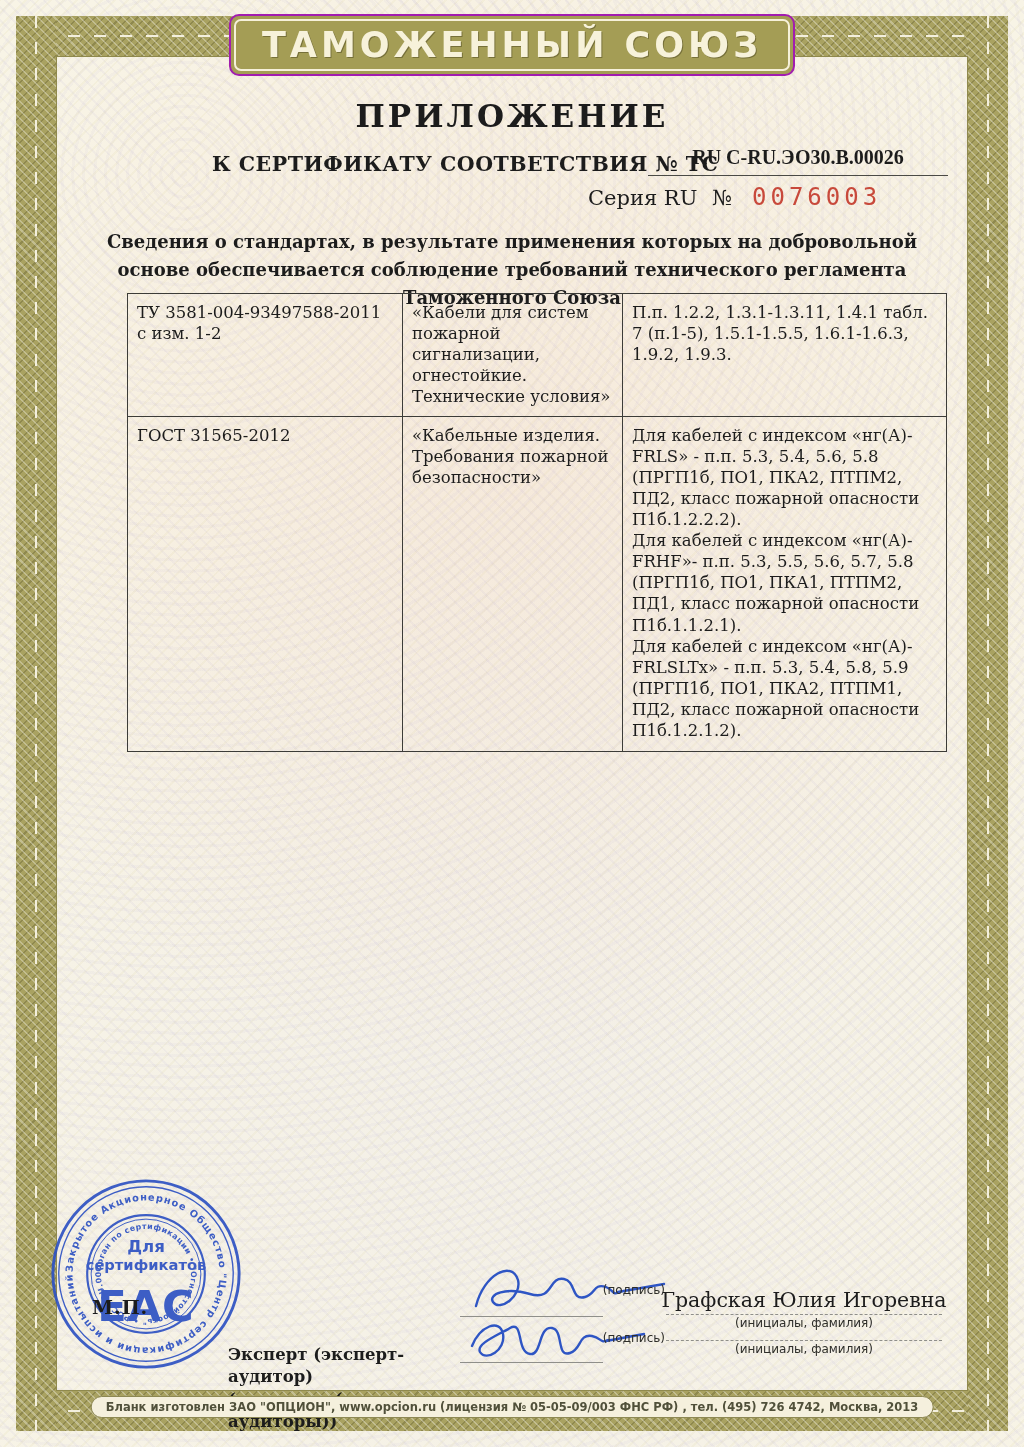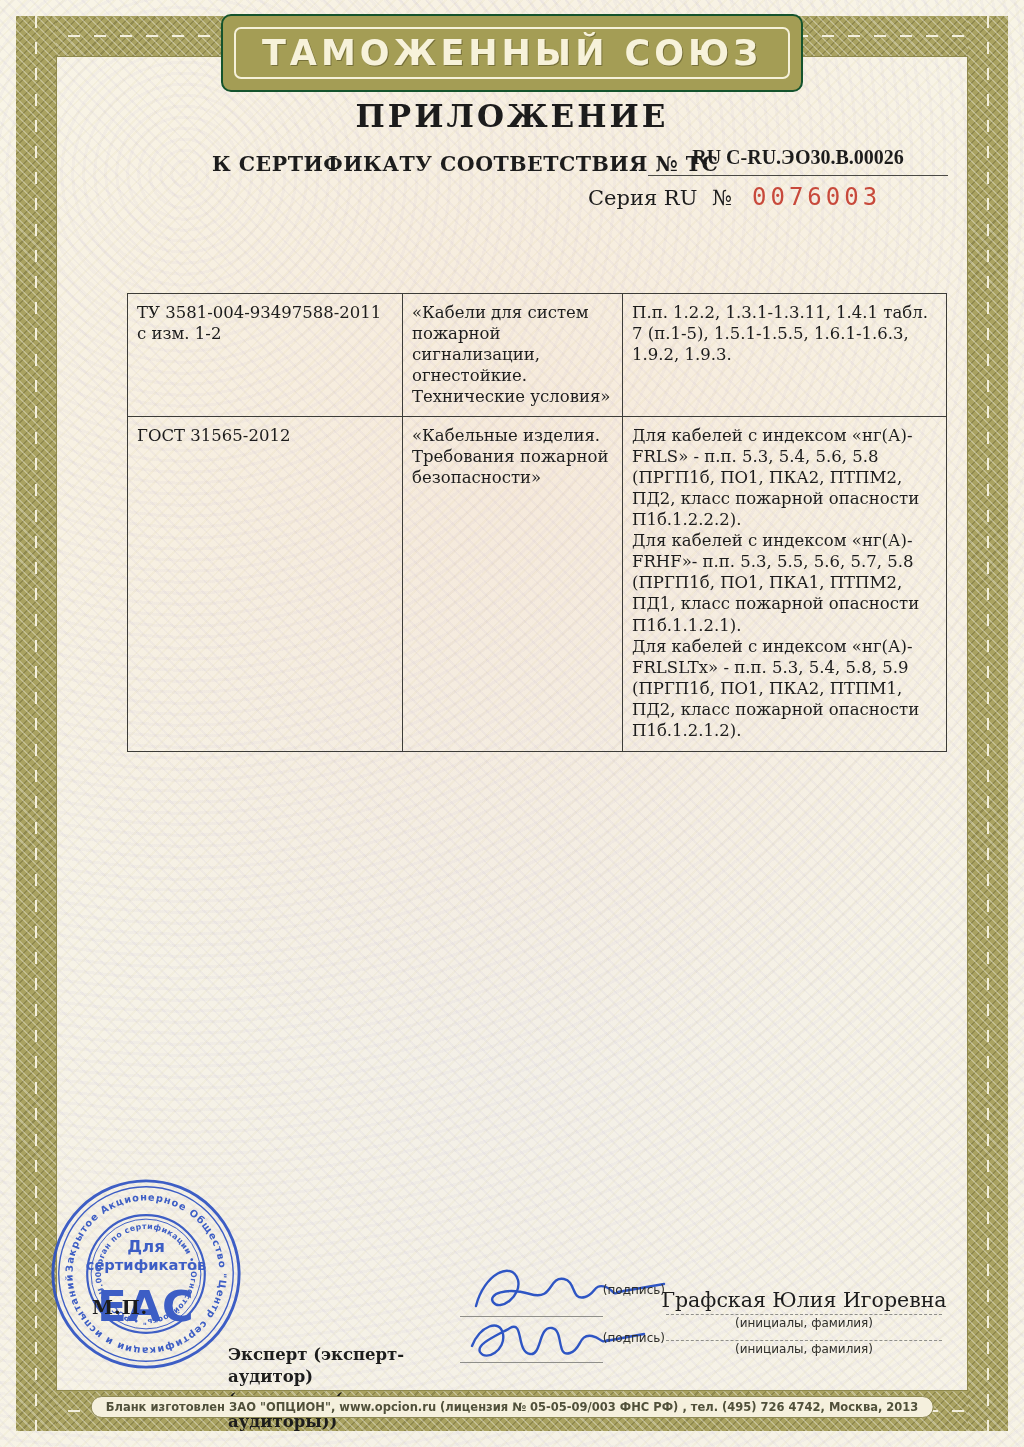--- a/index.html
+++ b/index.html
@@ -28,21 +28,21 @@
   .band.v{top:16px; bottom:16px; width:40px;}
   .band.h::after{content:""; position:absolute; left:0; right:0; top:19px; height:2px;
       background:repeating-linear-gradient(90deg,#f3efdd 0 12px, transparent 12px 26px);}
   .band.v::after{content:""; position:absolute; top:0; bottom:0; left:19px; width:2px;
       background:repeating-linear-gradient(180deg,#f3efdd 0 12px, transparent 12px 26px);}
   .frame-line{position:absolute; left:56px; top:56px; right:56px; bottom:56px;
       border:1.5px solid #8f894d; pointer-events:none;}
   
   .banner{
     position:absolute; top:14px; left:50%; transform:translateX(-50%);
-    background:#a49d55; border:2px solid #14532d; border-radius:10px; padding:11px; z-index:5;
+    background:#a49d55; border:2px solid #a21caf; border-radius:10px; padding:3px; z-index:5;
   }
   .banner-inner{
     border:2.5px solid #f6f1da; border-radius:7px; padding:4px 26px;
   }
   .banner-text{
     font-family:"DejaVu Sans", sans-serif; font-weight:bold; font-size:35px;
     letter-spacing:4px; color:#f7f2da; text-shadow:1px 1px 0 rgba(80,75,35,0.55);
     white-space:nowrap;
   }
   
@@ -108,20 +108,21 @@
 
   <div class="abs title">ПРИЛОЖЕНИЕ</div>
   <div class="abs subtitle">К СЕРТИФИКАТУ СООТВЕТСТВИЯ  № ТС</div>
   <div class="abs certnum-wrap">
     <span class="certnum">RU C-RU.ЭО30.В.00026</span>
   </div>
   <div class="abs seria">Серия RU</div>
   <div class="abs numsign">№</div>
   <div class="abs blanknum">0076003</div>
 
+  <div class="abs intro">Сведения о стандартах, в результате применения которых на добровольной основе обеспечивается соблюдение требований технического регламента Таможенного Союза</div>
 
   <table class="std">
     <colgroup>
         <col class="c1">
         <col class="c2">
         <col class="c3">
       </colgroup>
     <tbody>
     <tr class="r1">
       <td>ТУ 3581-004-93497588-2011 с изм. 1-2</td>

